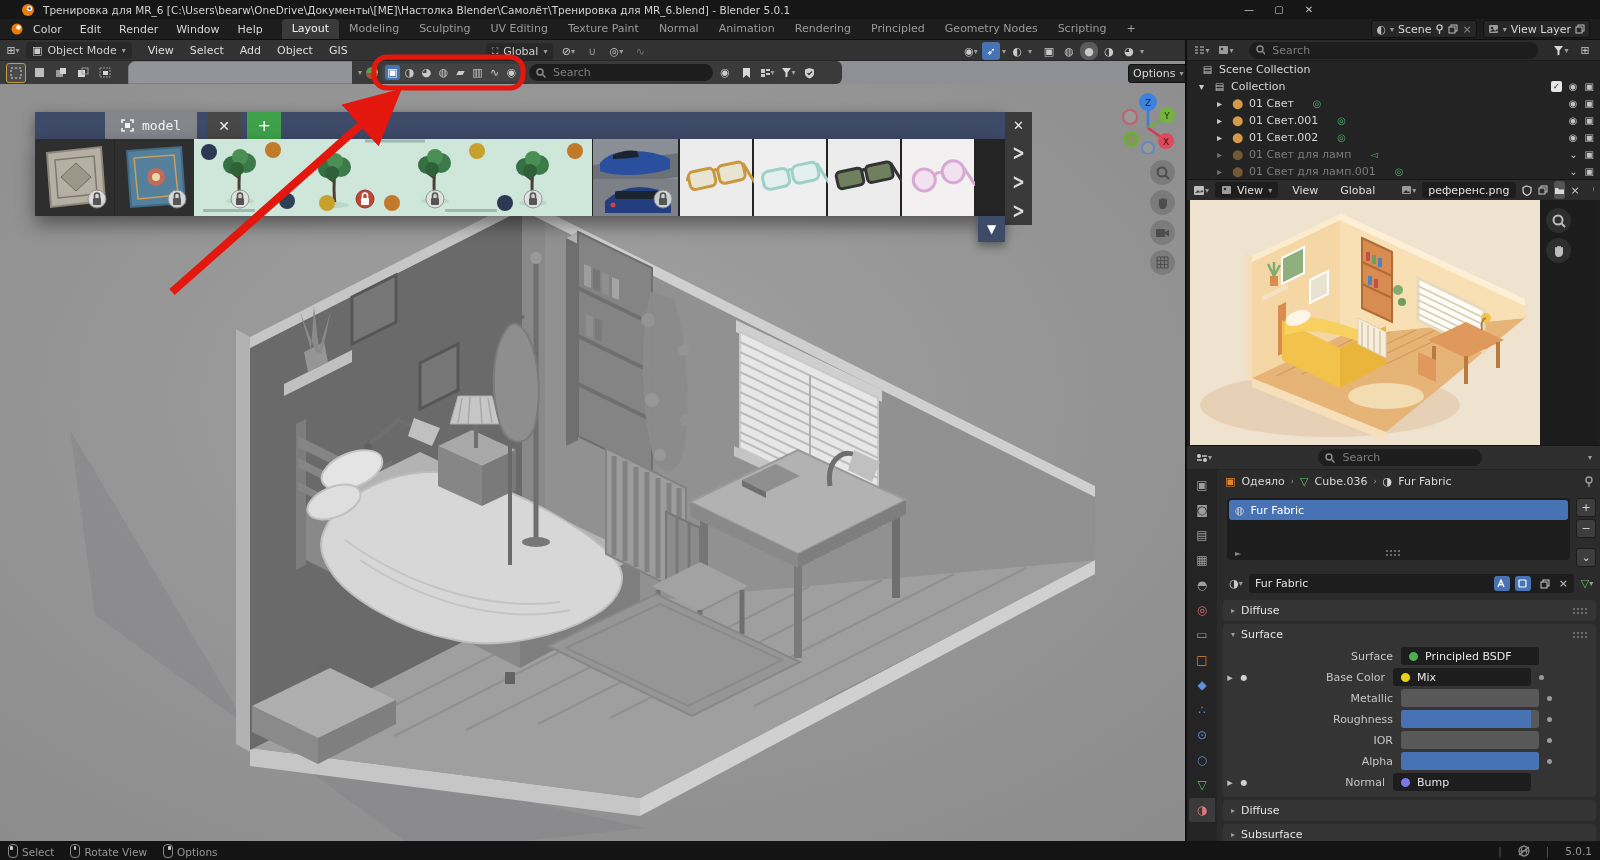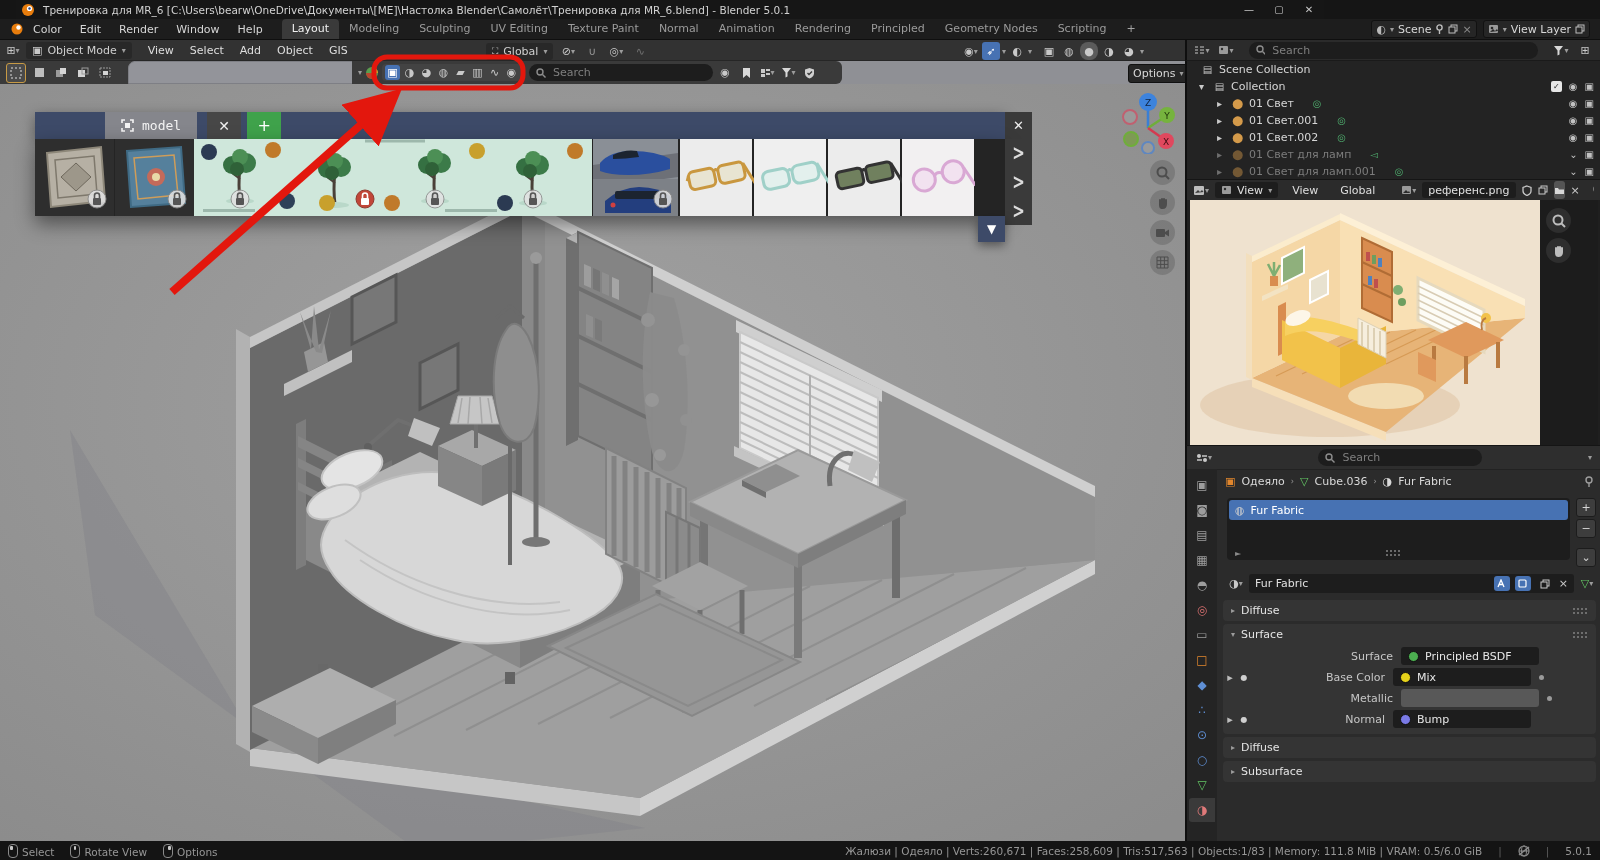--- a/index.html
+++ b/index.html
@@ -971,20 +971,44 @@
       </div>
       <div class="prow">
         <span class="plabel">Metallic</span>
         <div class="slider">
           <div class="fill" style="width: 0%;"></div>
           <span class="val">0.000</span>
         </div>
         <span class="kdot"></span>
       </div>
       <div class="prow">
+        <span class="plabel">Roughness</span>
+        <div class="slider">
+          <div class="fill" style="width: 94.5%;"></div>
+          <span class="val">0.945</span>
+        </div>
+        <span class="kdot"></span>
+      </div>
+      <div class="prow">
+        <span class="plabel">IOR</span>
+        <div class="slider">
+          <div class="fill" style="width: 0%;"></div>
+          <span class="val">1.500</span>
+        </div>
+        <span class="kdot"></span>
+      </div>
+      <div class="prow">
+        <span class="plabel">Alpha</span>
+        <div class="slider">
+          <div class="fill" style="width: 100%;"></div>
+          <span class="val">1.000</span>
+        </div>
+        <span class="kdot"></span>
+      </div>
+      <div class="prow">
         <span class="exp">▸</span>
           <span class="dotm">●</span>
         <span class="plabel" style="width:134px">Normal</span>
         <div class="pfield">
           <span class="sock" style="background:#7a7ae6"></span>
           <span>Bump</span>
         </div>
       </div>
     </div>
     <div class="panel">
@@ -1000,21 +1024,20 @@
       </div>
     </div>
   </div>
 </div>
 
 <div class="abs statusbar">
   <span><span class="mouse l"><i></i></span><span>Select</span></span>
   <span><span class="mouse m"><i></i></span><span>Rotate View</span></span>
   <span><span class="mouse r"><i></i></span><span>Options</span></span>
   <span class="grow"></span>
-  <span>Жалюзи | Одеяло | Verts:260,671 | Faces:258,609 | Tris:517,563 | Objects:1/83 | Memory: 111.8 MiB | VRAM: 0.5/6.0 GiB</span>
   <span class="sep">|</span>
   <svg width="12" height="12">
       <circle cx="6" cy="6" r="5" fill="none" stroke="#8a8a8a" stroke-width="1.2"></circle>
       <line x1="1" y1="6" x2="11" y2="6" stroke="#8a8a8a"></line>
       <ellipse cx="6" cy="6" rx="2.5" ry="5" fill="none" stroke="#8a8a8a"></ellipse>
       <line x1="1" y1="10" x2="11" y2="2" stroke="#8a8a8a" stroke-width="1.4"></line>
     </svg>
   <span class="sep">|</span>
   <span>5.0.1</span>
 </div>

